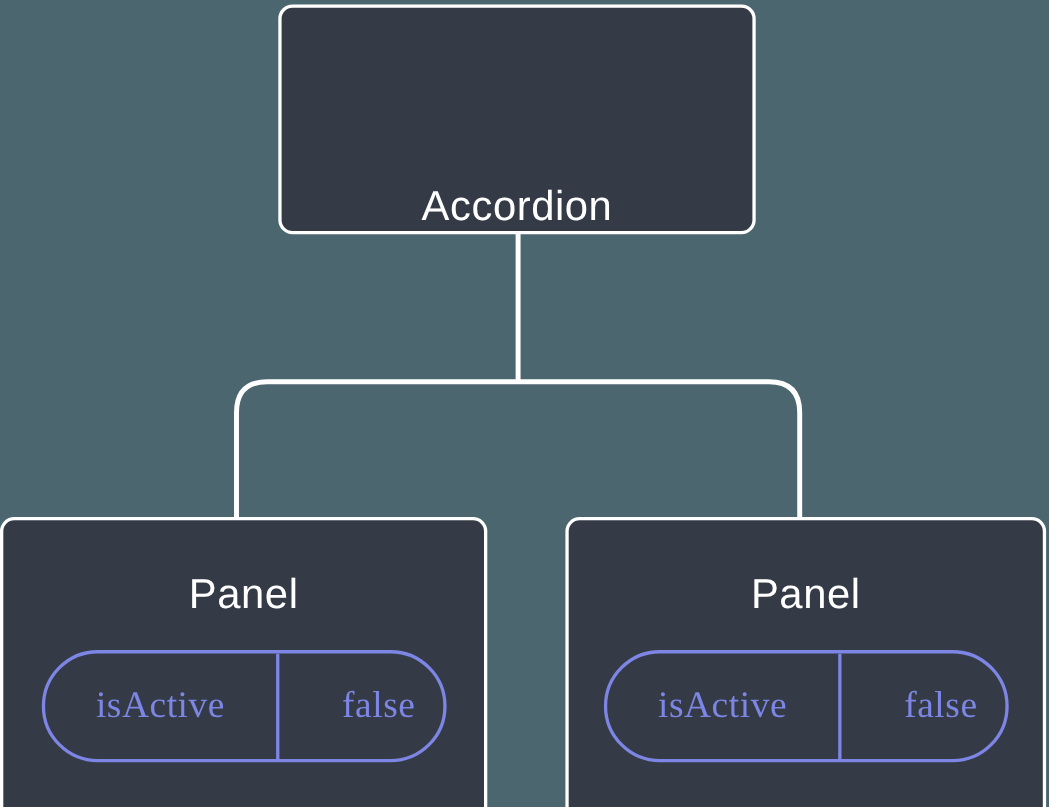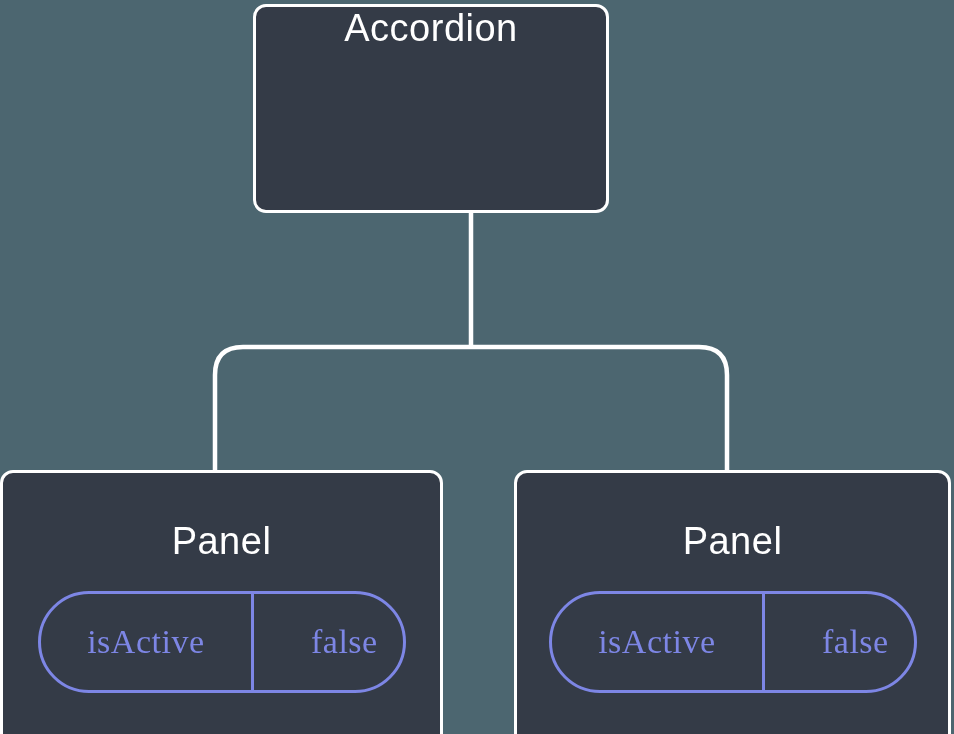--- a/index.html
+++ b/index.html
@@ -33,23 +33,23 @@
   }
   .node {
     position: absolute;
     background: var(--node-fill);
     border: 3px solid var(--node-border);
     border-radius: 13px;
     color: var(--node-text);
   }
   .node-root {
     left: 253px; top: 4px;
-    width: 356px; height: 209px;
+    width: 434px; height: 209px;
     display: flex;
-    align-items: flex-start;
+    align-items: flex-end;
     justify-content: center;
   }
   .node-title {
     font-size: 38px;
     font-weight: 500;
     letter-spacing: 0.5px;
     color: var(--node-text);
     text-align: center;
   }
   .node-panel {

